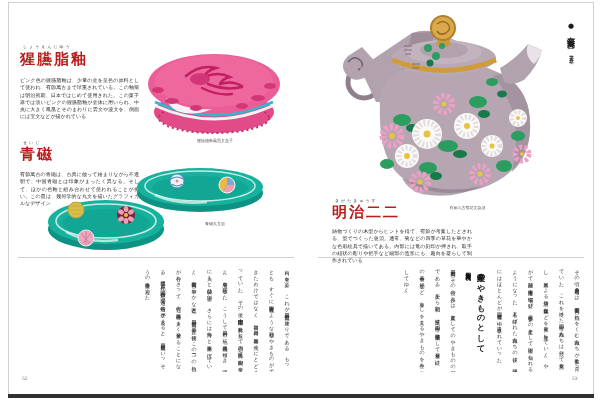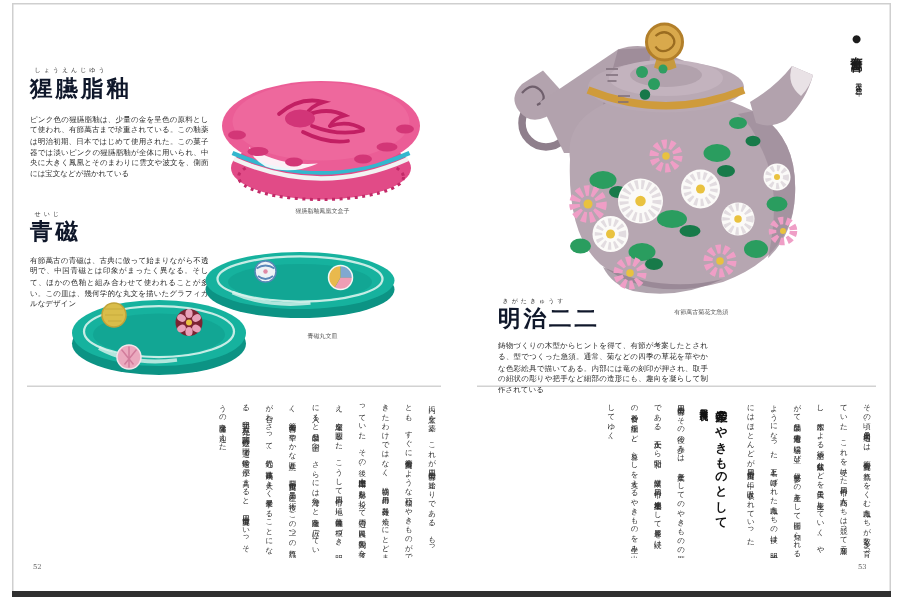--- a/index.html
+++ b/index.html
@@ -11,21 +11,21 @@
   
   .frame{
     position:absolute;left:8px;top:2px;width:584px;height:393px;
     border-top:1px solid #cfcfcf;border-left:1px solid #cfcfcf;border-right:1px solid #cfcfcf;
     background:#ffffff;
   }
   .bottom-edge{position:absolute;left:8px;top:394px;width:586px;height:4px;background:#303030;}
   .rule{position:absolute;height:1px;background:#d2d2d2;}
   
   .furi{font-size:4px;letter-spacing:2px;color:#333;line-height:1;}
-  .head{font-size:15px;font-weight:bold;letter-spacing:2px;color:#0f172a;line-height:1.1;}
+  .head{font-size:15px;font-weight:bold;letter-spacing:2px;color:#b91c1c;line-height:1.1;}
   .body-text{
     font-size:5px;line-height:1.45;text-align:justify;color:#2b2b2b;
     font-family:"DejaVu Serif","Liberation Serif",serif;
   }
   .caption{font-size:4px;color:#555;text-align:center;line-height:1.2;}
   .pagenum{font-size:4.5px;color:#666;}
   
   .varticle{
     position:absolute;writing-mode:vertical-rl;font-size:5px;line-height:3.1;
     letter-spacing:.4px;color:#2e2e2e;height:106px;overflow:hidden;

